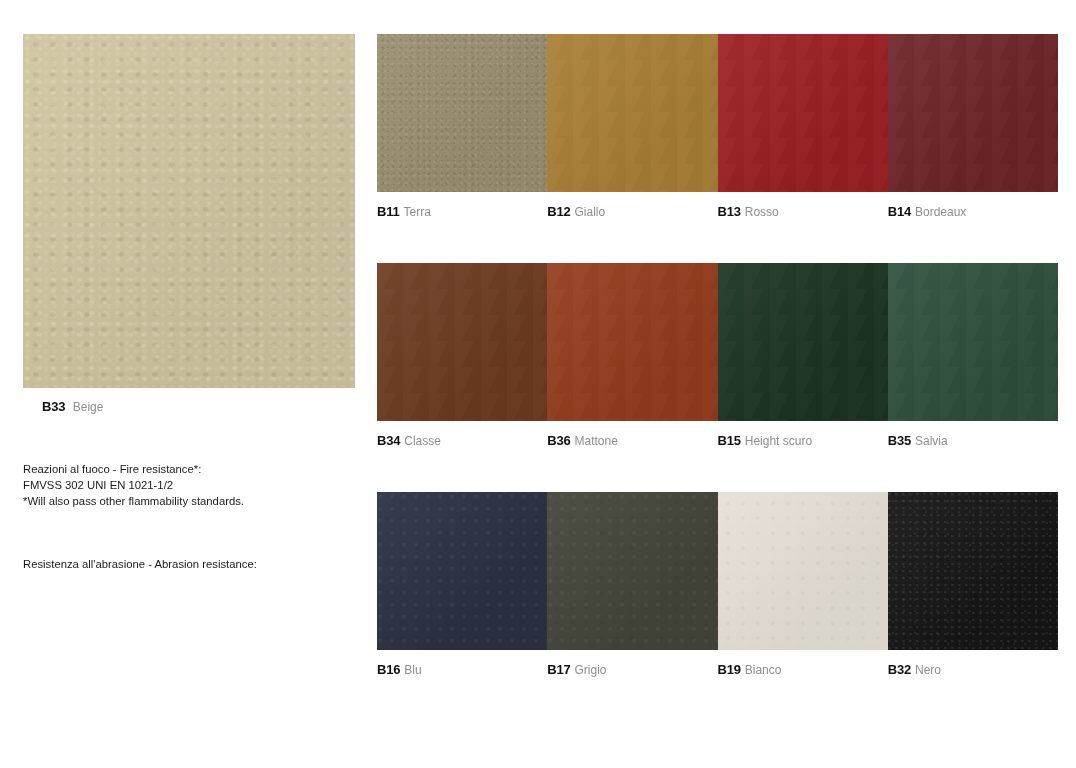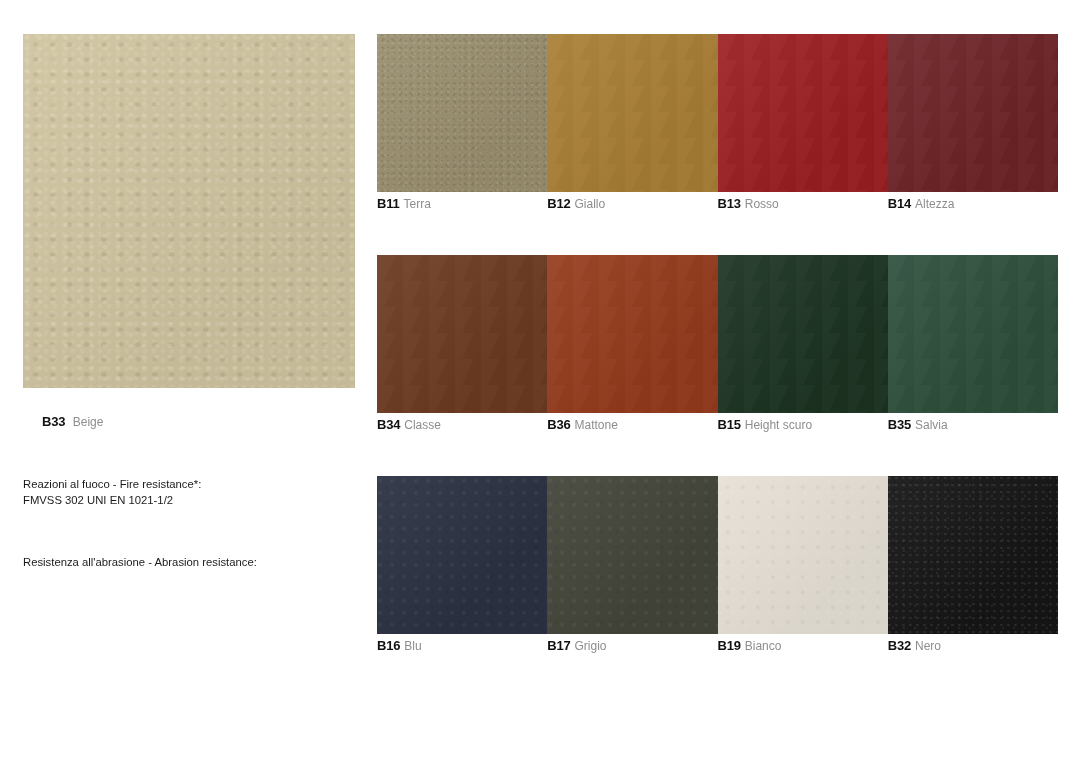--- a/index.html
+++ b/index.html
@@ -40,21 +40,21 @@
 
   
   .feature-swatch {
     width: 332px;
     height: 354px;
     position: relative;
     overflow: hidden;
   }
 
   .feature-label {
-    margin-top: 26px;
+    margin-top: 11px;
     font-size: 12.5px;
     line-height: 15px;
     white-space: nowrap;
     padding-left: 19px;
   }
 
   .code {
     font-weight: bold;
     color: #111111;
     font-size: 13px;
@@ -90,21 +90,21 @@
   .tile {
     width: 170.25px;
     height: 158px;
     position: relative;
     overflow: hidden;
   }
 
   .labels {
     display: flex;
     width: 681px;
-    margin-top: 4px;
+    margin-top: 12px;
   }
   .label-cell {
     width: 170.25px;
     font-size: 12.5px;
     line-height: 15px;
     white-space: nowrap;
   }
 
   
   .grain-fine::after,
@@ -165,40 +165,41 @@
 
     <div class="feature-label">
       <span class="code">B33</span>
       <span class="cname">Beige</span>
     </div>
 
     <div class="specs" id="specs">
         <div class="spec-block">
           <div class="spec-line">Reazioni al fuoco - Fire resistance*:</div>
           <div class="spec-line">FMVSS 302 UNI EN 1021-1/2</div>
+          <div class="spec-line">*Will also pass other flammability standards.</div>
         </div>
         <div class="spec-block">
           <div class="spec-line">Resistenza all'abrasione - Abrasion resistance:</div>
         </div>
       </div>
   </div>
 
   <div class="right-col" id="swatch-grid">
       <div class="swatch-row">
         <div class="tiles">
           <div class="tile grain-fine sheen" style="background: rgb(154, 143, 111);"></div>
           <div class="tile grain-flat sheen" style="background: rgb(169, 127, 53);"></div>
           <div class="tile grain-flat sheen" style="background: rgb(156, 31, 34);"></div>
           <div class="tile grain-flat sheen" style="background: rgb(110, 36, 40);"></div>
         </div>
         <div class="labels">
           <div class="label-cell"><span class="code">B11</span><span class="cname">Terra</span></div>
           <div class="label-cell"><span class="code">B12</span><span class="cname">Giallo</span></div>
           <div class="label-cell"><span class="code">B13</span><span class="cname">Rosso</span></div>
-          <div class="label-cell"><span class="code">B14</span><span class="cname">Altezza</span></div>
+          <div class="label-cell"><span class="code">B14</span><span class="cname">Bordeaux</span></div>
         </div>
       </div>
       <div class="swatch-row">
         <div class="tiles">
           <div class="tile grain-flat sheen" style="background: rgb(109, 59, 33);"></div>
           <div class="tile grain-flat sheen" style="background: rgb(149, 59, 28);"></div>
           <div class="tile grain-flat sheen" style="background: rgb(28, 51, 34);"></div>
           <div class="tile grain-flat sheen" style="background: rgb(46, 79, 60);"></div>
         </div>
         <div class="labels">

